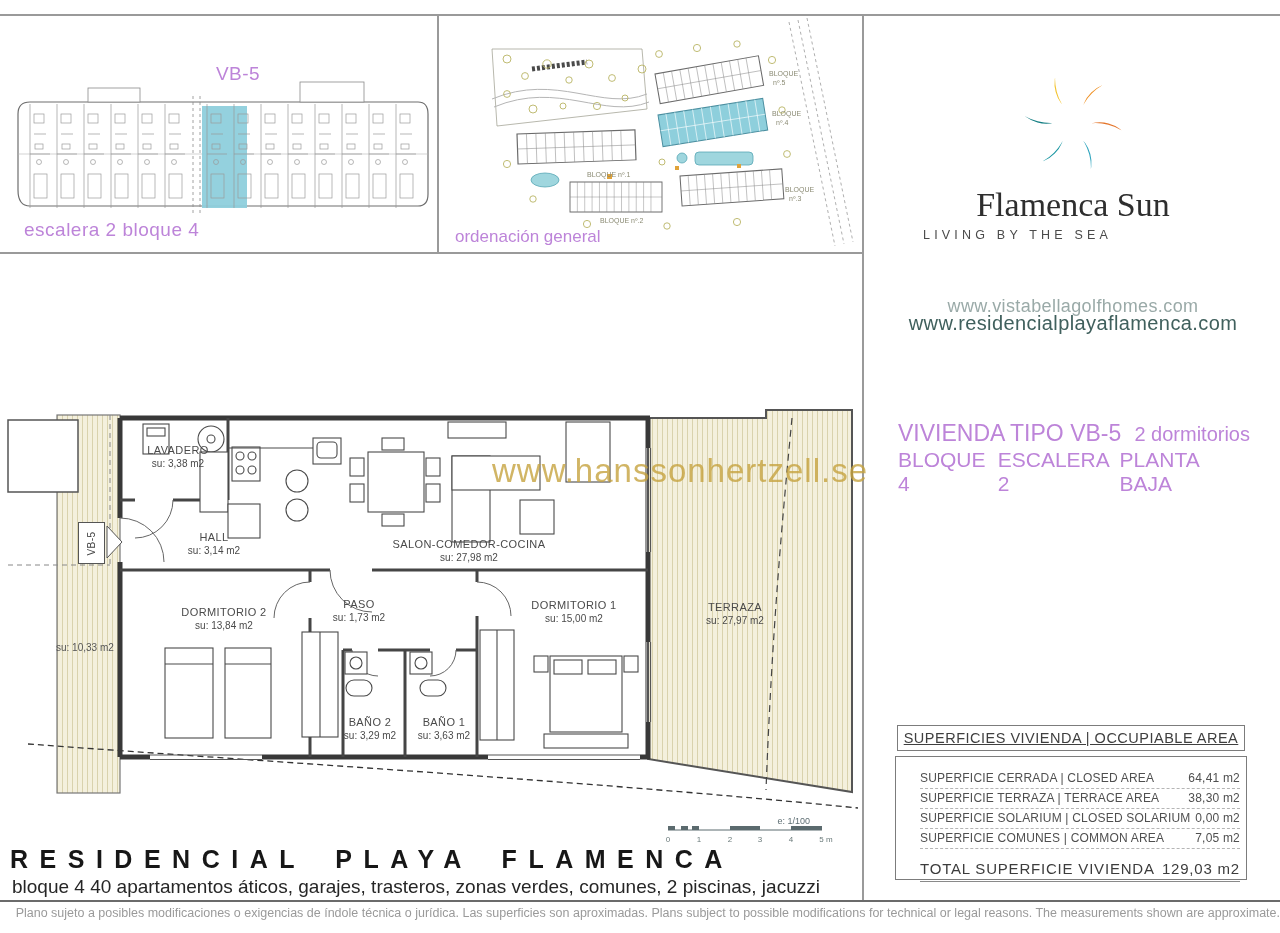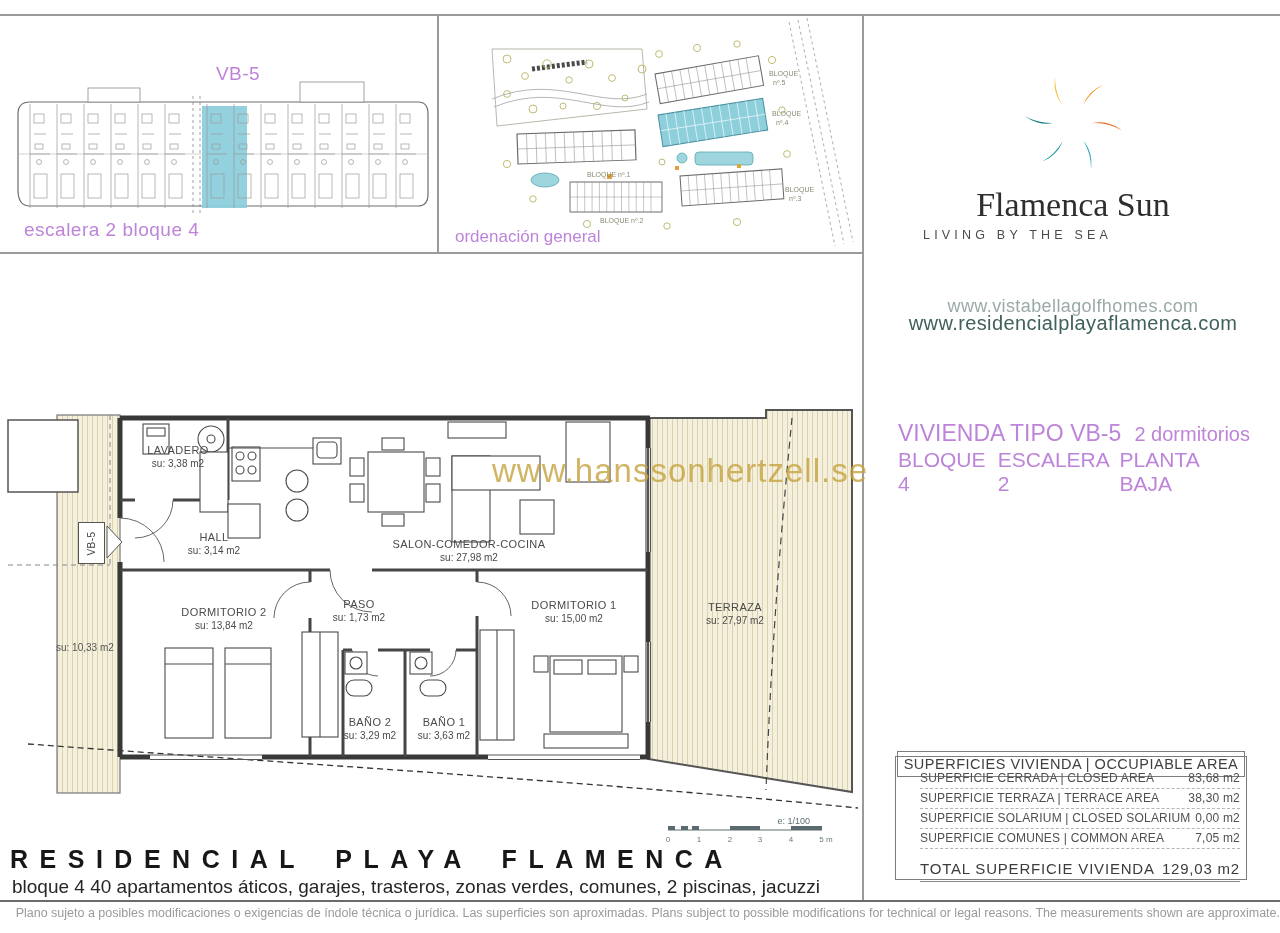--- a/index.html
+++ b/index.html
@@ -27,22 +27,22 @@
   #site2{position:absolute;left:880px;top:312px;width:386px;text-align:center;font-size:20px;
     color:#40605d;letter-spacing:.4px;}
   
   #unit-line1{position:absolute;left:898px;top:420px;width:352px;display:flex;
     justify-content:space-between;align-items:baseline;}
   #unit-line1 .t1{font-size:23px;}
   #unit-line1 .t2{font-size:20px;}
   #unit-line2{position:absolute;left:898px;top:448px;width:352px;display:flex;
     justify-content:space-between;font-size:21px;}
   
-  #tbl-header{position:absolute;left:897px;top:751px;width:346px;height:24px;border:1.5px solid #7c7c7c;
-    display:flex;align-items:center;justify-content:center;font-size:14.5px;color:#3f3f3f;letter-spacing:.5px;}
+  #tbl-header{position:absolute;left:897px;top:725px;width:346px;height:24px;border:1.5px solid #7c7c7c;
+    display:flex;align-items:center;justify-content:center;font-size:14.5px;color:#3f3f3f;letter-spacing:.5px;text-decoration:underline;}
   #tbl-body{position:absolute;left:895px;top:756px;width:352px;height:124px;border:1.5px solid #7c7c7c;
     box-sizing:border-box;padding:12px 6px 0 24px;}
   .trow{display:flex;justify-content:space-between;font-size:12px;color:#4f4f4f;
     padding:2px 0 3px 0;border-bottom:1px dashed #b5b5b5;letter-spacing:.2px;}
   .trow-total{display:flex;justify-content:space-between;font-size:15px;color:#3c3c3c;
     margin-top:9px;padding:2px 0 4px 0;border-bottom:1.5px solid #8a8a8a;letter-spacing:.8px;}
   .trow-total .tv{font-size:15px;}
   
   #res-title{position:absolute;left:10px;top:845px;font-size:25px;font-weight:bold;color:#171717;
     letter-spacing:.46em;word-spacing:.45em;white-space:nowrap;}
@@ -203,21 +203,21 @@
 <div id="unit-line2" class="purple">
   <span>BLOQUE 4</span>
   <span>ESCALERA 2</span>
   <span>PLANTA BAJA</span>
 </div>
 
 <div id="tbl-header">SUPERFICIES VIVIENDA | OCCUPIABLE AREA</div>
 <div id="tbl-body">
   <div class="trow">
     <span>SUPERFICIE CERRADA | CLOSED AREA</span>
-    <span>83,68 m2</span>
+    <span>64,41 m2</span>
   </div>
   <div class="trow">
     <span>SUPERFICIE TERRAZA   | TERRACE AREA</span>
     <span>38,30 m2</span>
   </div>
   <div class="trow">
     <span>SUPERFICIE SOLARIUM | CLOSED SOLARIUM</span>
     <span>0,00 m2</span>
   </div>
   <div class="trow">

